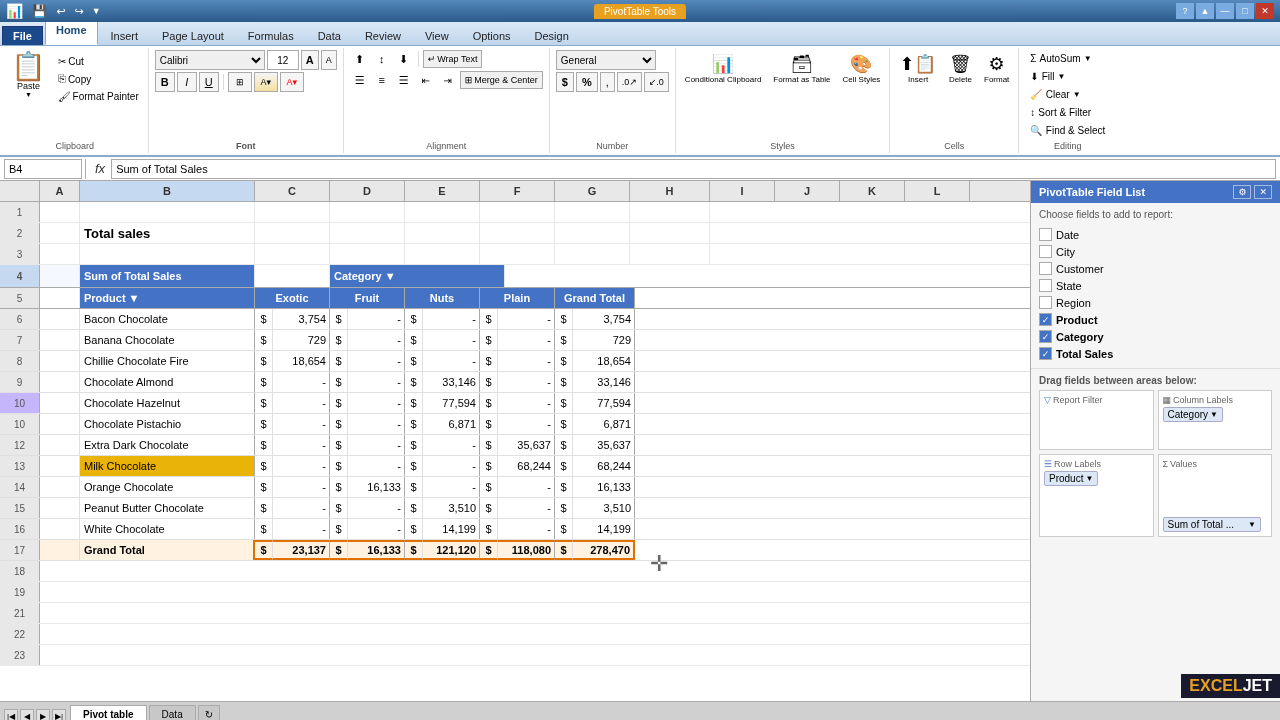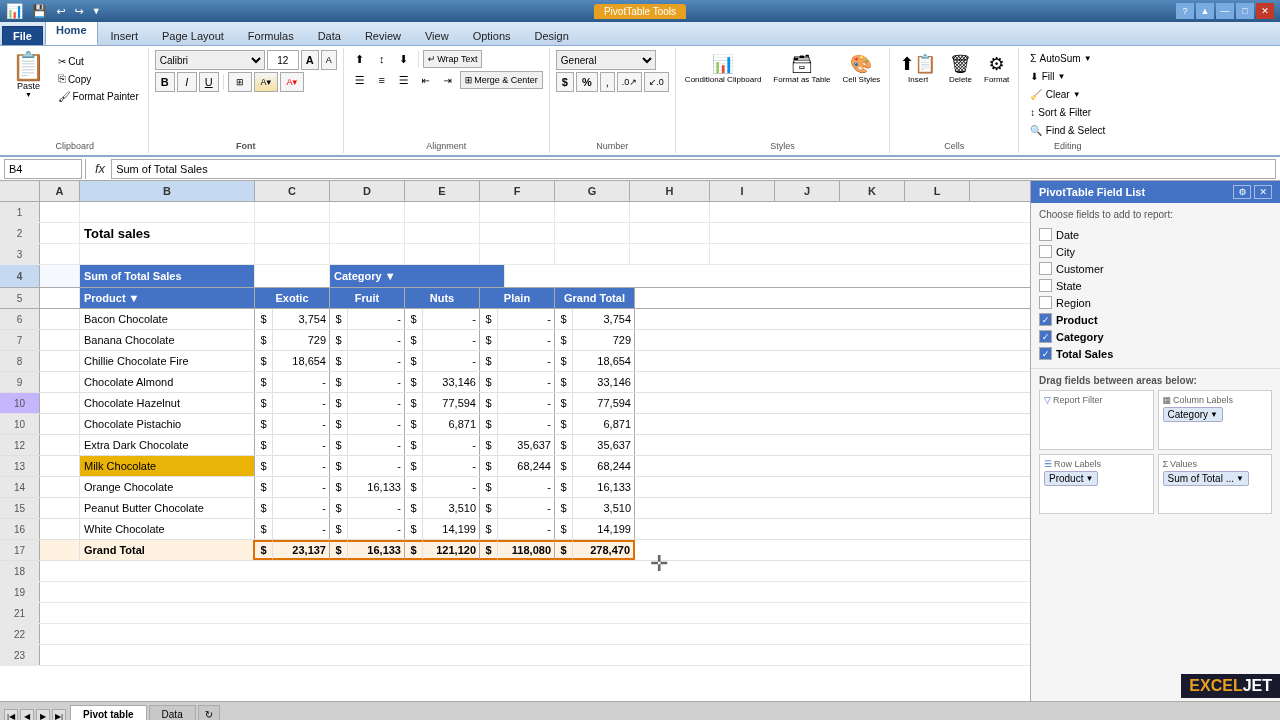--- a/index.html
+++ b/index.html
@@ -566,21 +566,21 @@
             <span>Product</span>
             <span style="font-size:8px;">▼</span>
           </div>
         </div>
 
         <div style="background:white; border:1px solid #ccc; padding:4px; min-height:60px;">
           <div style="font-size:9px; color:#666; margin-bottom:2px; display:flex; align-items:center; gap:2px;">
             <span>Σ</span>
             <span>Values</span>
           </div>
-          <div style="background:#dce8f5; border:1px solid #aac; padding:1px 4px; font-size:10px; border-radius:2px; display:inline-flex; align-items:center; gap:2px; cursor:pointer;">
+          <div style="background:#dce8f5; border:1px solid #aac; padding:1px 4px; font-size:10px; border-radius:2px; display:inline-flex; align-items:center; gap:14px; cursor:pointer;margin-top:46px;">
             <span>Sum of Total ...</span>
             <span style="font-size:8px;">▼</span>
           </div>
         </div>
       </div>
     </div>
   </div>
 </div>
 
 <div style="background:#d0d0d0; height:22px; display:flex; align-items:flex-end; border-top:1px solid #aaa;">

